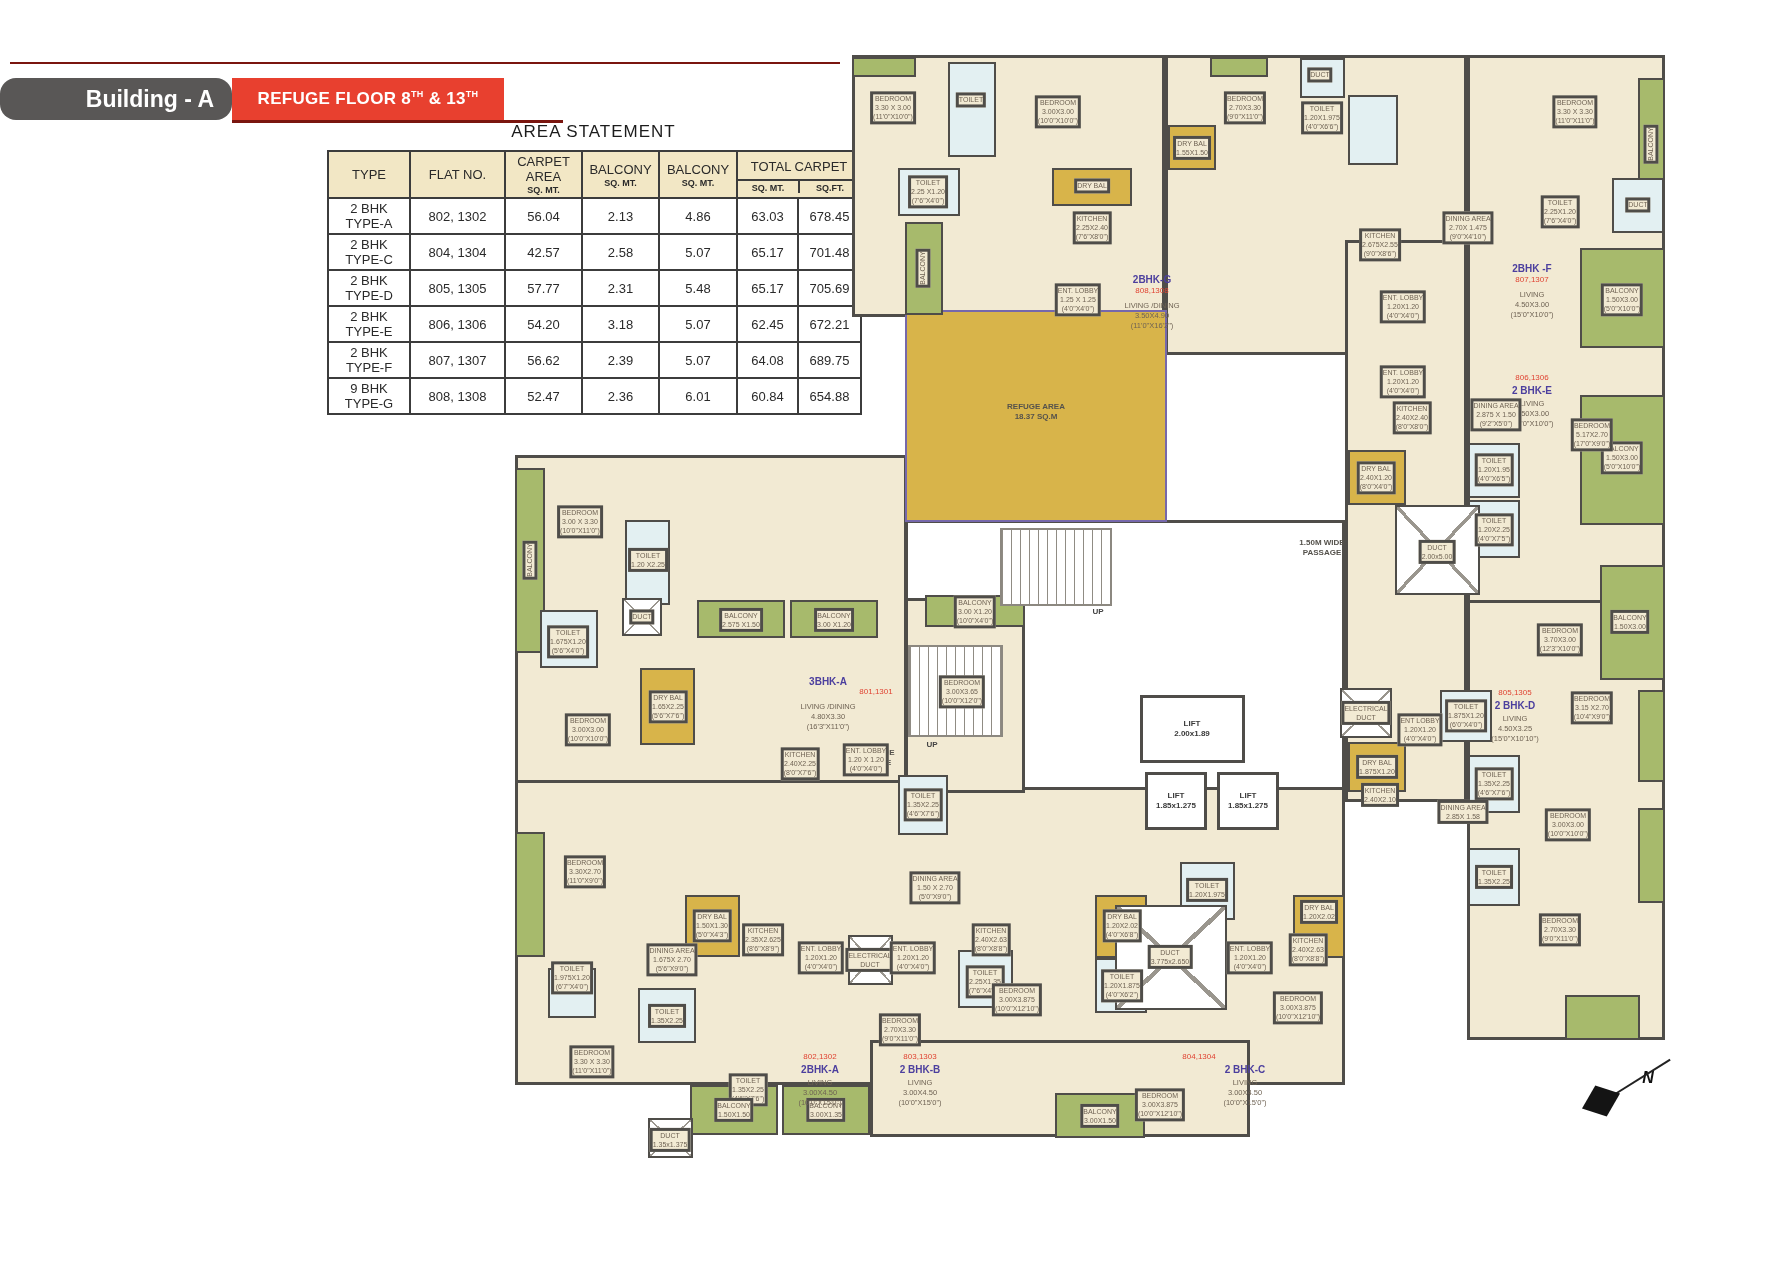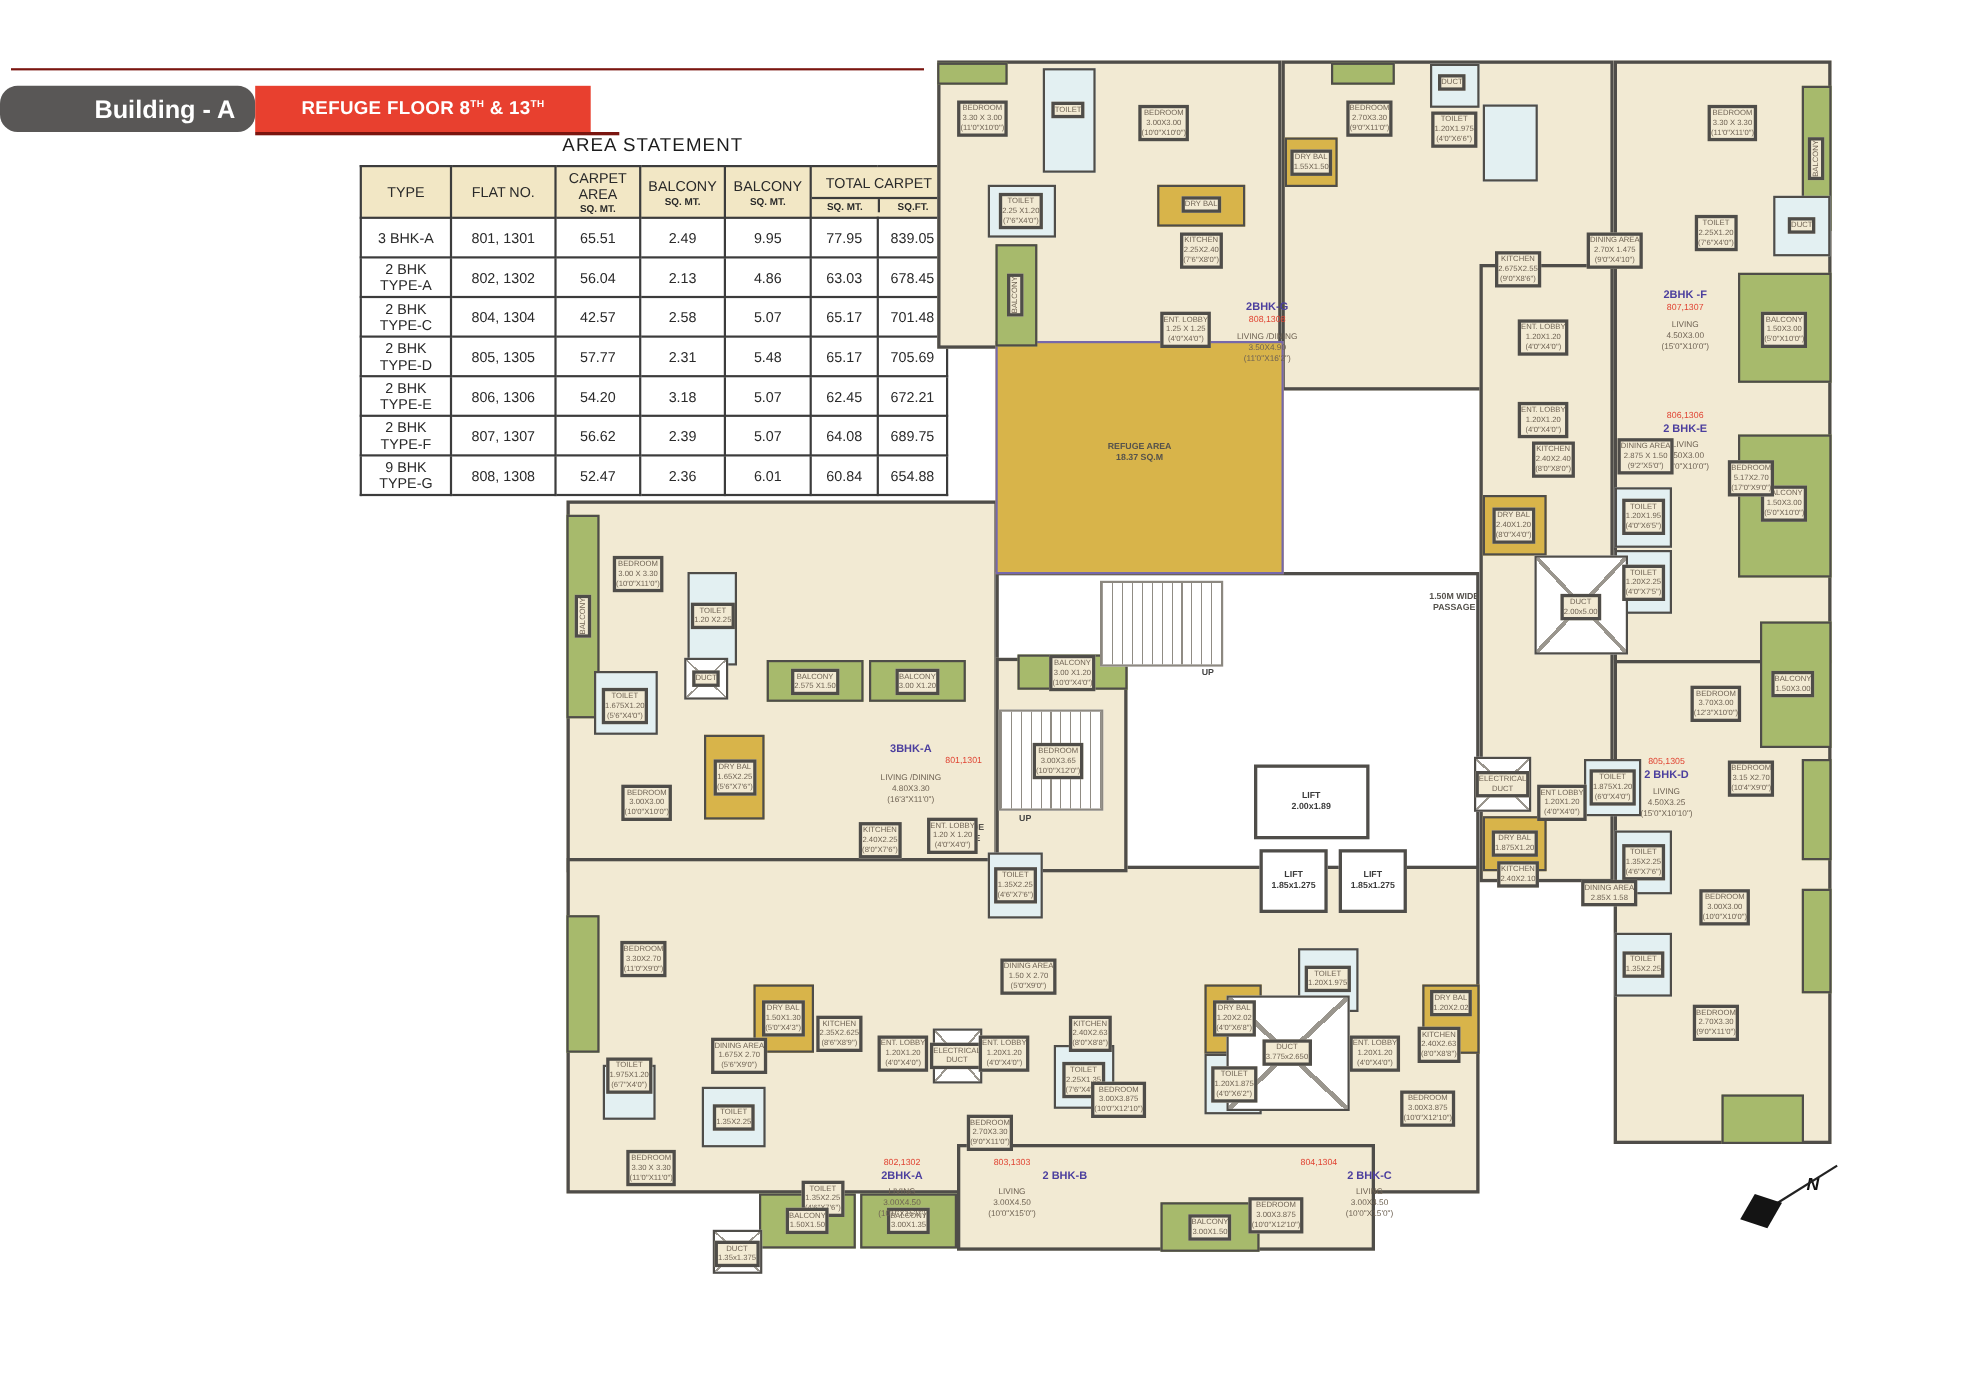--- a/index.html
+++ b/index.html
@@ -8,21 +8,21 @@
     --utype:#4c3f9e; --uflat:#e04433; --lbl:#6f6354; --thbg:#f2e7c5; --tline:#3c3c3c;
   }
   html,body{margin:0;padding:0;background:#fff;}
   #canvas{position:relative;width:1785px;height:1262px;background:#ffffff;overflow:hidden;
           font-family:"Liberation Sans",sans-serif;}
   
   .topline{position:absolute;background:var(--maroon);}
   .hdr-gray{position:absolute;left:0;top:78px;width:232px;height:42px;background:var(--hdrgray);
     color:#fff;display:flex;align-items:center;justify-content:flex-end;padding-right:18px;box-sizing:border-box;
     font-size:23px;font-weight:bold;border-radius:16px;}
-  .hdr-red{position:absolute;left:232px;top:78px;width:305px;height:42px;background:var(--hdrred);
+  .hdr-red{position:absolute;left:232px;top:78px;width:272px;height:42px;background:var(--hdrred);
     color:#fff;display:flex;align-items:center;justify-content:center;font-size:17px;font-weight:bold;letter-spacing:.3px;}
   .hdr-red sup{font-size:9px;vertical-align:super;}
   
   .tbl-title{position:absolute;left:327px;top:122px;width:533px;text-align:center;
     font-size:17px;letter-spacing:1px;color:#1c1c1c;}
   table.area{position:absolute;left:327px;top:150px;border-collapse:collapse;table-layout:fixed;
     font-size:13px;color:#2a2a2a;}
   table.area th,table.area td{border:2px solid var(--tline);text-align:center;vertical-align:middle;padding:2px 1px;}
   table.area thead th{background:var(--thbg);font-weight:normal;}
   table.area thead .cname{font-size:13px;}
@@ -111,29 +111,20 @@
         <th colspan="2" style="padding:0;">
           <div class="cname" style="padding:3px 0;">TOTAL CARPET</div>
           <div class="tot-units">
             <div>SQ. MT.</div>
             <div>SQ.FT.</div>
           </div>
         </th>
       </tr>
     </thead>
     <tbody>
-        <tr>
-          <td>3 BHK-A</td>
-          <td>801, 1301</td>
-          <td>65.51</td>
-          <td>2.49</td>
-          <td>9.95</td>
-          <td>77.95</td>
-          <td>839.05</td>
-        </tr>
         <tr>
           <td>2 BHK TYPE-A</td>
           <td>802, 1302</td>
           <td>56.04</td>
           <td>2.13</td>
           <td>4.86</td>
           <td>63.03</td>
           <td>678.45</td>
         </tr>
         <tr>
@@ -508,21 +499,21 @@
 (10'0"X12'10")</div>
       <div class="lbl room" style="left: 1160px; top: 1105px;">BEDROOM
 3.00X3.875
 (10'0"X12'10")</div>
       <div class="lbl unit-flat" style="left: 820px; top: 1057px;">802,1302</div>
       <div class="lbl unit-type" style="left: 820px; top: 1069px;">2BHK-A</div>
       <div class="lbl unit-details" style="left: 820px; top: 1093px;">LIVING
 3.00X4.50
 (10'0"X15'0")</div>
       <div class="lbl unit-flat" style="left: 920px; top: 1057px;">803,1303</div>
-      <div class="lbl unit-type" style="left: 968px; top: 1069px;">2 BHK-B</div>
+      <div class="lbl unit-type" style="left: 920px; top: 1069px;">2 BHK-B</div>
       <div class="lbl unit-details" style="left: 920px; top: 1093px;">LIVING
 3.00X4.50
 (10'0"X15'0")</div>
       <div class="lbl unit-flat" style="left: 1199px; top: 1057px;">804,1304</div>
       <div class="lbl unit-type" style="left: 1245px; top: 1069px;">2 BHK-C</div>
       <div class="lbl unit-details" style="left: 1245px; top: 1093px;">LIVING
 3.00X4.50
 (10'0"X15'0")</div>
       <div class="lbl compass-n" style="left: 1648px; top: 1078px;">N</div>
     </div>

